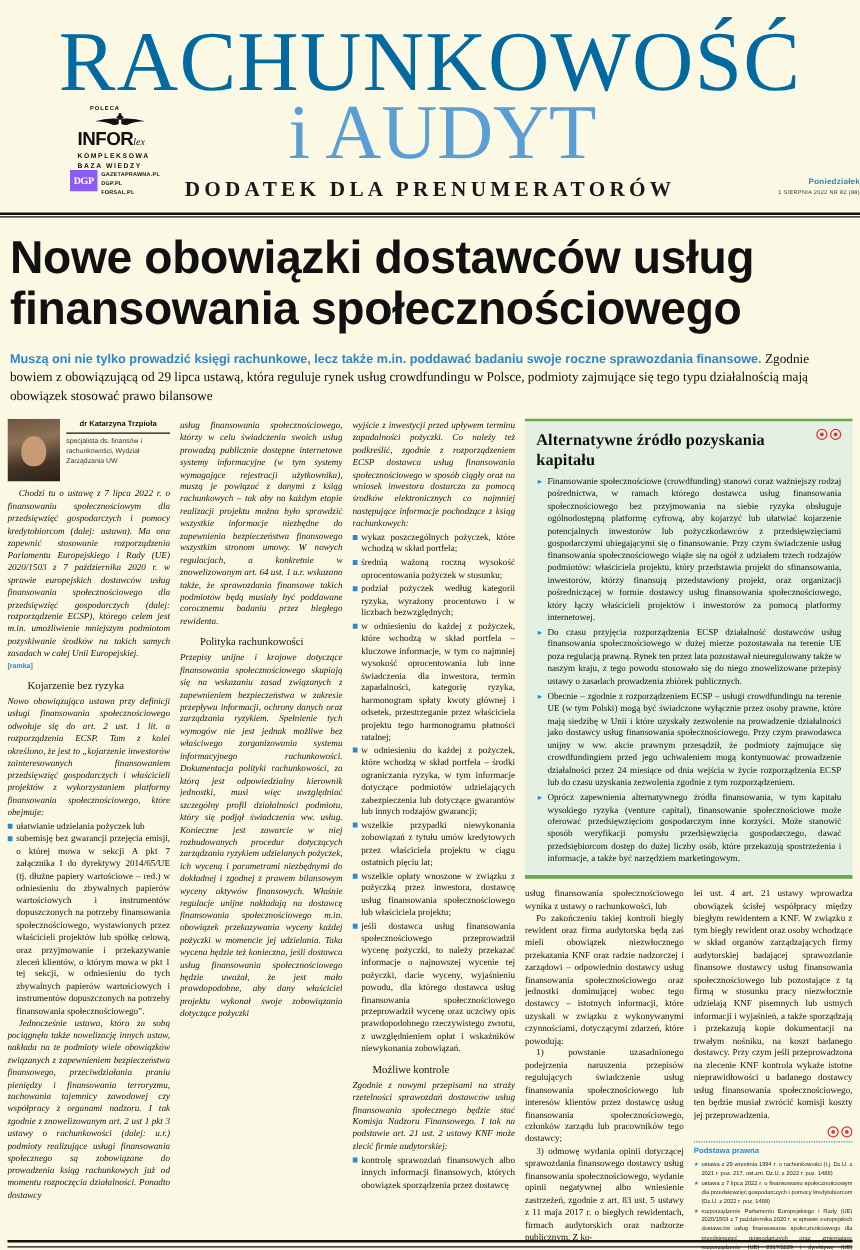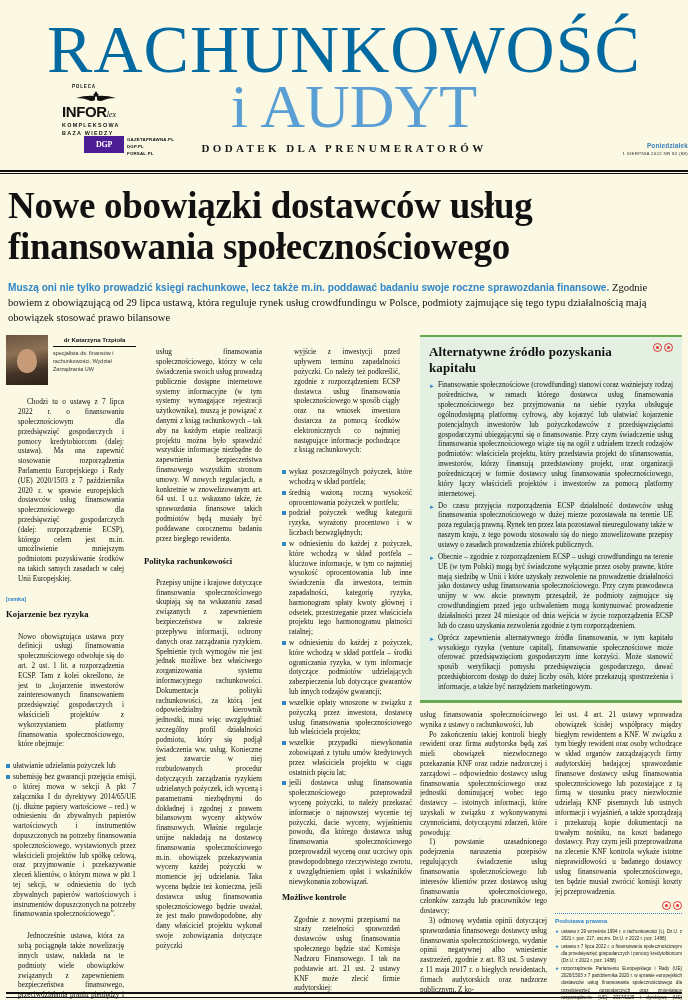--- a/index.html
+++ b/index.html
@@ -49,21 +49,21 @@
     font-size: 62px;
     line-height: 0.95;
     color: #5a9fd4;
     font-weight: 400;
     margin-top: -4px;
     padding-left: 20px;
   }
 
   .masthead-sub {
     font-family: "Liberation Serif", serif;
-    font-size: 11px;
+    font-size: 17px;
     letter-spacing: 3.4px;
     color: #1a1a1a;
     font-weight: 700;
     text-align: center;
     position: absolute;
     left: 0; right: 0;
     top: 142px;
   }
 
   
@@ -117,31 +117,30 @@
   
   .dgp-block {
     position: absolute;
     left: 56px;
     top: 136px;
     display: flex;
     align-items: flex-start;
     gap: 3px;
   }
   .dgp-mark {
-    width: 40px; height: 17px;
-    background: #4c1d95;
+    width: 22px; height: 17px;
+    background: #8b5cf6;
     color: #fff;
     font-family: "Liberation Serif", serif;
     font-size: 8px;
     font-weight: 700;
     display: flex;
     align-items: center;
     justify-content: center;
     letter-spacing: -0.3px;
-    margin-left: 28px;
   }
   .dgp-urls {
     font-family: "Liberation Sans", sans-serif;
     font-size: 4.4px;
     font-weight: 700;
     line-height: 1.55;
     color: #111;
     letter-spacing: 0.2px;
     padding-top: 1px;
   }
@@ -174,21 +173,21 @@
     margin: 5px 0 0 0;
   }
   .rule-hair {
     height: 1px;
     background: #111;
     margin-top: 1px;
   }
 
   
   .headline {
-    font-family: Liberation Serif, serif;
+    font-family: Liberation Sans, sans-serif;
     font-size: 37px;
     line-height: 1.12;
     font-weight: 700;
     color: #111;
     padding: 11px 8px 0 8px;
     letter-spacing: -0.3px;
   }
 
   .lead {
     padding: 12px 8px 0 8px;
@@ -216,28 +215,28 @@
     width: 139px;
     font-family: "Liberation Serif", serif;
     font-size: 7.3px;
     line-height: 1.345;
     color: #111;
     text-align: justify;
     position: relative;
     overflow: hidden;
   }
 
-  .col p { text-indent: 9px; margin: 12px; }
+  .col p { text-indent: 9px; margin: 0; font-style: italic; }
   .col p.noind { text-indent: 0; }
 
   .sub-h {
     font-family: "Liberation Serif", serif;
-    font-weight: 700;
+    font-weight: 400;
     font-size: 8.6px;
-    margin: 6px 0 3px 0;
+    margin: 6px 0 3px 16px;
     text-align: left;
     text-indent: 0;
     line-height: 1.2;
   }
 
   .bl {
     display: flex;
     gap: 3px;
     text-align: justify;
     margin-top: 1px;
@@ -525,41 +524,41 @@
 
     <div class="col">
       <p class="noind">wyjście z inwestycji przed upływem terminu zapadalności pożyczki. Co należy też podkreślić, zgodnie z rozporządzeniem ECSP dostawca usług finansowania społecznościowego w sposób ciągły oraz na wniosek inwestora dostarcza za pomocą środków elektronicznych co najmniej następujące informacje pochodzące z ksiąg rachunkowych:</p>
 
       <div class="bl">
         <span class="bl-mark"></span>
         <span class="bl-txt">wykaz poszczególnych pożyczek, które wchodzą w skład portfela;</span>
       </div>
       <div class="bl">
         <span class="bl-mark"></span>
-        <span class="bl-txt">średnią ważoną roczną wysokość oprocentowania pożyczek w portfelu;</span>
+        <span class="bl-txt">średnią ważoną roczną wysokość oprocentowania pożyczek w stosunku;</span>
       </div>
       <div class="bl">
         <span class="bl-mark"></span>
         <span class="bl-txt">podział pożyczek według kategorii ryzyka, wyrażony procentowo i w liczbach bezwzględnych;</span>
       </div>
       <div class="bl">
         <span class="bl-mark"></span>
         <span class="bl-txt">w odniesieniu do każdej z pożyczek, które wchodzą w skład portfela – kluczowe informacje, w tym co najmniej wysokość oprocentowania lub inne świadczenia dla inwestora, termin zapadalności, kategorię ryzyka, harmonogram spłaty kwoty głównej i odsetek, przestrzeganie przez właściciela projektu tego harmonogramu płatności ratalnej;</span>
       </div>
       <div class="bl">
         <span class="bl-mark"></span>
         <span class="bl-txt">w odniesieniu do każdej z pożyczek, które wchodzą w skład portfela – środki ograniczania ryzyka, w tym informacje dotyczące podmiotów udzielających zabezpieczenia lub dotyczące gwarantów lub innych rodzajów gwarancji;</span>
       </div>
       <div class="bl">
         <span class="bl-mark"></span>
+        <span class="bl-txt">wszelkie przypadki niewykonania zobowiązań z tytułu umów kredytowych przez właściciela projektu w ciągu ostatnich pięciu lat;</span>
+      </div>
+      <div class="bl">
+        <span class="bl-mark"></span>
         <span class="bl-txt">wszelkie opłaty wnoszone w związku z pożyczką przez inwestora, dostawcę usług finansowania społecznościowego lub właściciela projektu;</span>
-      </div>
-      <div class="bl">
-        <span class="bl-mark"></span>
-        <span class="bl-txt">wszelkie przypadki niewykonania zobowiązań z tytułu umów kredytowych przez właściciela projektu w ciągu ostatnich pięciu lat;</span>
       </div>
       <div class="bl">
         <span class="bl-mark"></span>
         <span class="bl-txt">jeśli dostawca usług finansowania społecznościowego przeprowadził wycenę pożyczki, to należy przekazać informacje o najnowszej wycenie tej pożyczki, dacie wyceny, wyjaśnieniu powodu, dla którego dostawca usług finansowania społecznościowego przeprowadził wycenę oraz uczciwy opis prawdopodobnego rzeczywistego zwrotu, z uwzględnieniem opłat i wskaźników niewykonania zobowiązań.</span>
       </div>
 
       <div class="sub-h">Możliwe kontrole</div>
       <p class="noind">Zgodnie z nowymi przepisami na straży rzetelności sprawozdań dostawców usług finansowania społecznego będzie stać Komisja Nadzoru Finansowego. I tak na podstawie art. 21 ust. 2 ustawy KNF może zlecić firmie audytorskiej:</p>
 
       <div class="bl">

